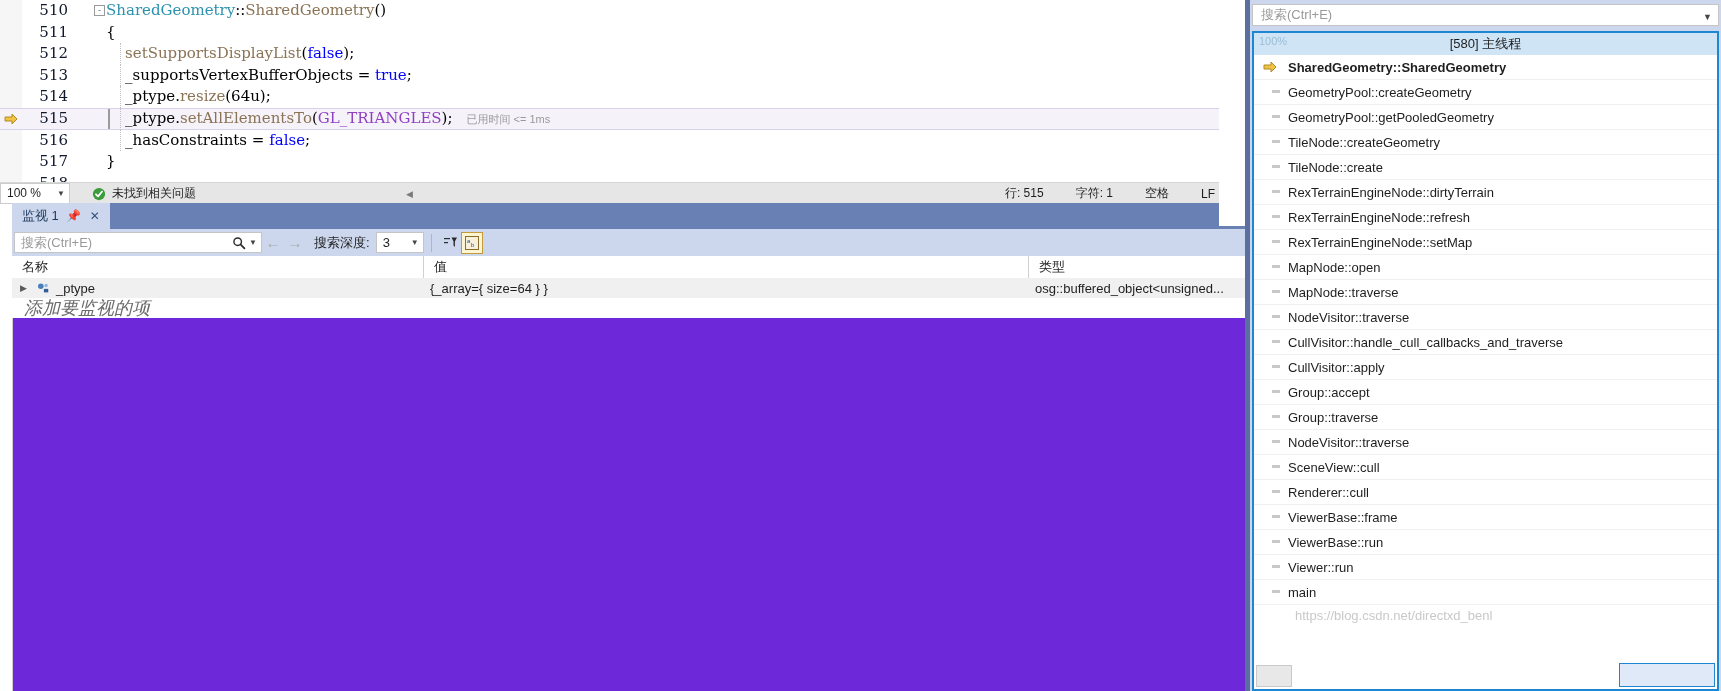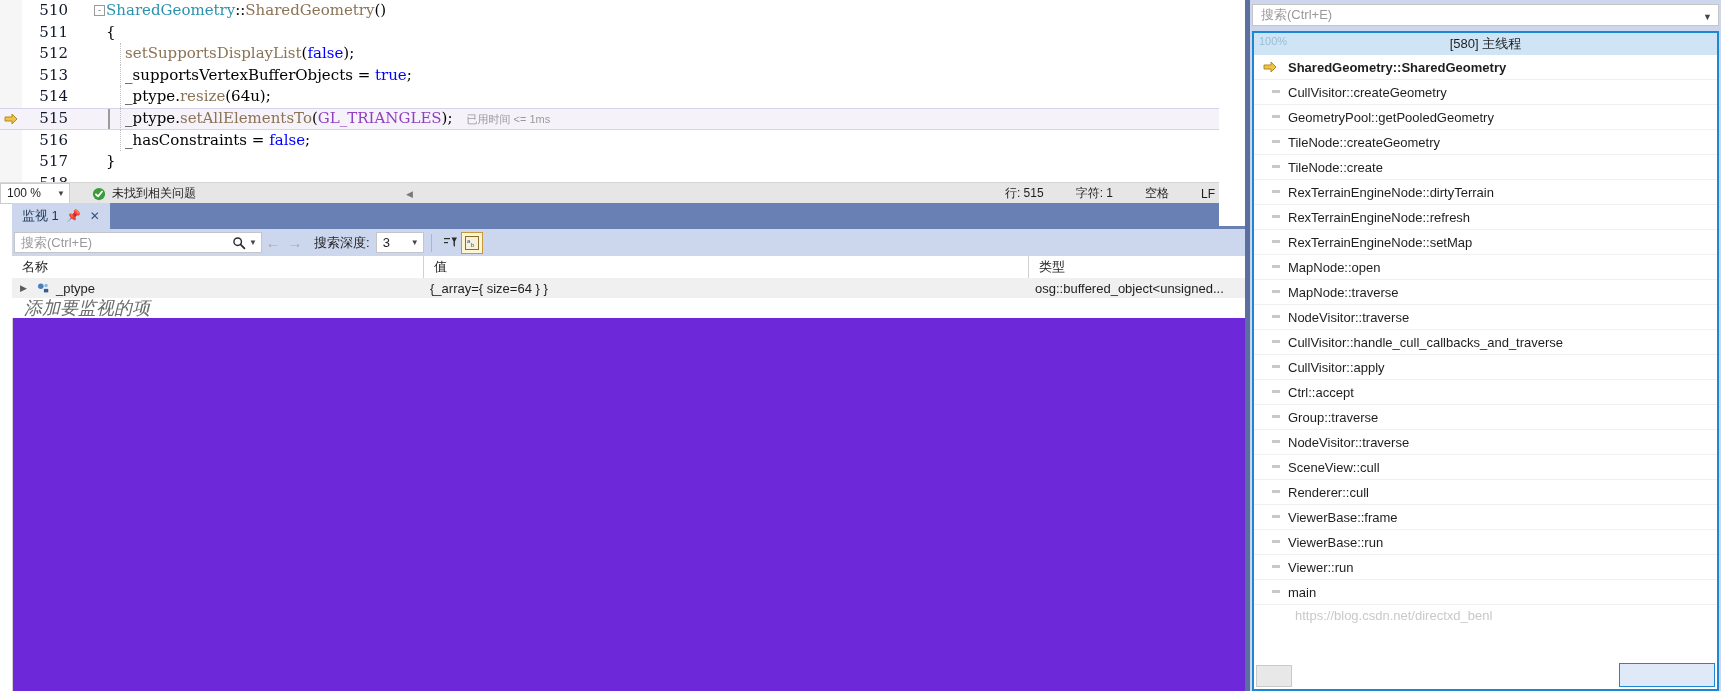--- a/index.html
+++ b/index.html
@@ -621,21 +621,21 @@
             <svg class="cs-arrow" viewBox="0 0 16 16">
               <path d="M2 6 L9 6 L9 3 L14 8 L9 13 L9 10 L2 10 Z" fill="#f0c246" stroke="#b08a22" stroke-width="1"></path>
             </svg>
           </div>
           <span class="cs-label">SharedGeometry::SharedGeometry</span>
         </div>
         <div class="cs-row">
           <div class="cs-gutter">
             <div class="cs-tick"></div>
           </div>
-          <span class="cs-label">CullVisitor::createGeometry</span>
+          <span class="cs-label">GeometryPool::createGeometry</span>
         </div>
         <div class="cs-row">
           <div class="cs-gutter">
             <div class="cs-tick"></div>
           </div>
           <span class="cs-label">GeometryPool::getPooledGeometry</span>
         </div>
         <div class="cs-row">
           <div class="cs-gutter">
             <div class="cs-tick"></div>
@@ -693,21 +693,21 @@
         <div class="cs-row">
           <div class="cs-gutter">
             <div class="cs-tick"></div>
           </div>
           <span class="cs-label">CullVisitor::apply</span>
         </div>
         <div class="cs-row">
           <div class="cs-gutter">
             <div class="cs-tick"></div>
           </div>
-          <span class="cs-label">Ctrl::accept</span>
+          <span class="cs-label">Group::accept</span>
         </div>
         <div class="cs-row">
           <div class="cs-gutter">
             <div class="cs-tick"></div>
           </div>
           <span class="cs-label">Group::traverse</span>
         </div>
         <div class="cs-row">
           <div class="cs-gutter">
             <div class="cs-tick"></div>

